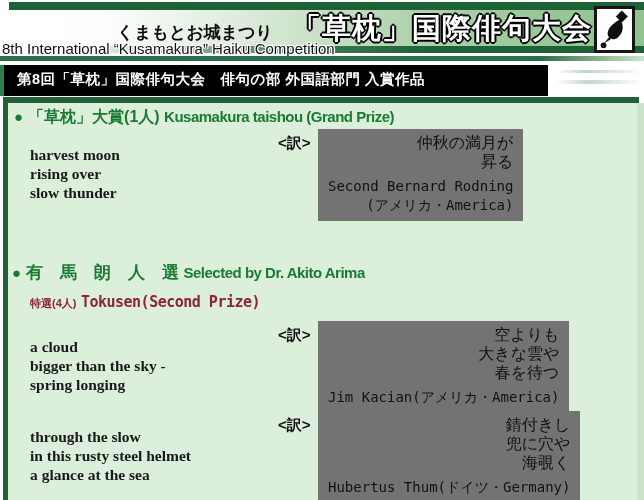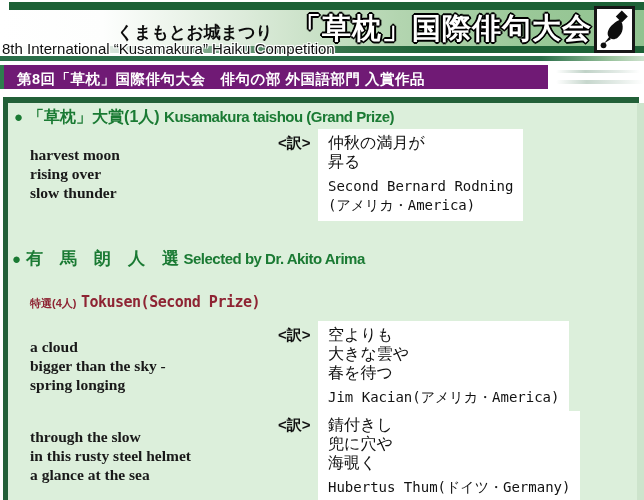--- a/index.html
+++ b/index.html
@@ -24,51 +24,51 @@
         text-shadow:-1px -1px 0 #fff,1px -1px 0 #fff,-1px 1px 0 #fff,1px 1px 0 #fff,0 0 3px #fff;}
   .subtitle span{border-bottom:2px solid #2b2b2b;padding-right:14px;padding-bottom:0px;}
   .green-rule{position:absolute;left:0;top:56px;width:644px;height:5px;
         background:linear-gradient(to right,#2a6e49 0%,#2a6e49 84%,#9cc49f 95%,#cfe3cf 100%);}
 
   
   .icon-box{position:absolute;left:594px;top:6px;width:41px;height:47px;background:#ffffff;
         border:3px solid #161616;box-sizing:border-box;display:flex;align-items:center;justify-content:center;}
 
   
-  .banner{position:absolute;left:0;top:65px;width:544px;height:24px;background:#701a75;
+  .banner{position:absolute;left:0;top:65px;width:544px;height:31px;background:#000000;
         border-left:4px solid #2e7d4e;box-sizing:content-box;}
   .banner-text{color:#ffffff;font-weight:bold;font-size:14.5px;line-height:28px;padding-left:13px;
         letter-spacing:0.5px;white-space:nowrap;}
   .streak1{position:absolute;left:556px;top:70px;width:84px;height:3px;border-radius:2px;
         background:linear-gradient(to right,rgba(30,95,55,0.0),rgba(30,95,55,0.28) 35%,rgba(30,95,55,0.12) 75%,rgba(30,95,55,0));}
   .streak2{position:absolute;left:556px;top:80px;width:88px;height:4px;border-radius:2px;
         background:linear-gradient(to right,rgba(30,95,55,0.0),rgba(30,95,55,0.25) 35%,rgba(30,95,55,0.10) 75%,rgba(30,95,55,0));}
 
   
   .panel{position:absolute;left:3px;top:97px;width:636px;height:403px;background:#dcefdb;
         border-top:6px solid #226038;border-left:5px solid #226038;box-sizing:border-box;overflow:hidden;}
   .right-strip{position:absolute;left:637px;top:103px;width:7px;height:397px;background:#cde4cc;}
 
   .sec-heading{position:absolute;white-space:nowrap;color:#1a7a33;font-weight:bold;}
   .sec-heading .bullet{font-size:15px;margin-right:5px;}
   .sec-heading .jp{font-size:16px;letter-spacing:0px;}
   .sec-heading .en{font-size:15px;font-family:Liberation Sans, sans-serif;letter-spacing:-0.5px;}
   #sec1-heading{left:6px;top:4px;}
-  #sec2-heading{left:4px;top:144px;}
+  #sec2-heading{left:4px;top:158px;}
   #sec2-heading .jp{font-size:17px;}
   .sub-heading{position:absolute;left:22px;top:190px;white-space:nowrap;color:#8e2433;font-weight:bold;}
   .sub-heading .jp{font-size:11px;}
   .sub-heading .en{font-size:15px;font-family:"DejaVu Sans Mono",monospace;letter-spacing:-0.5px;}
 
   .entry{position:absolute;left:0;width:631px;}
   #entry-0{top:26px;} #entry-1{top:218px;} #entry-2{top:308px;}
   .haiku{position:absolute;left:22px;top:4px;font-family:"Liberation Serif",serif;
         font-weight:bold;font-size:15.5px;line-height:19px;color:#191919;white-space:nowrap;margin-top:12px;}
   .yaku{position:absolute;left:270px;top:5px;font-weight:bold;font-size:15px;color:#101010;white-space:nowrap;}
-  .trans-box{position:absolute;left:310px;top:0px;background:#ffffff;padding:4px 10px 6px 10px;white-space:nowrap;}
+  .trans-box{position:absolute;left:310px;top:0px;background:#737373;padding:4px 10px 6px 10px;white-space:nowrap;text-align:right;}
   .trans-box .jp{font-size:16px;line-height:19px;color:#111;}
   .trans-box .author{font-family:"DejaVu Sans Mono",monospace;font-size:14px;line-height:19px;color:#111;}
   .trans-box .author.first{margin-top:6px;}
 </style>
 </head>
 <body>
 
 <div id="page">
 
   <div class="band">

